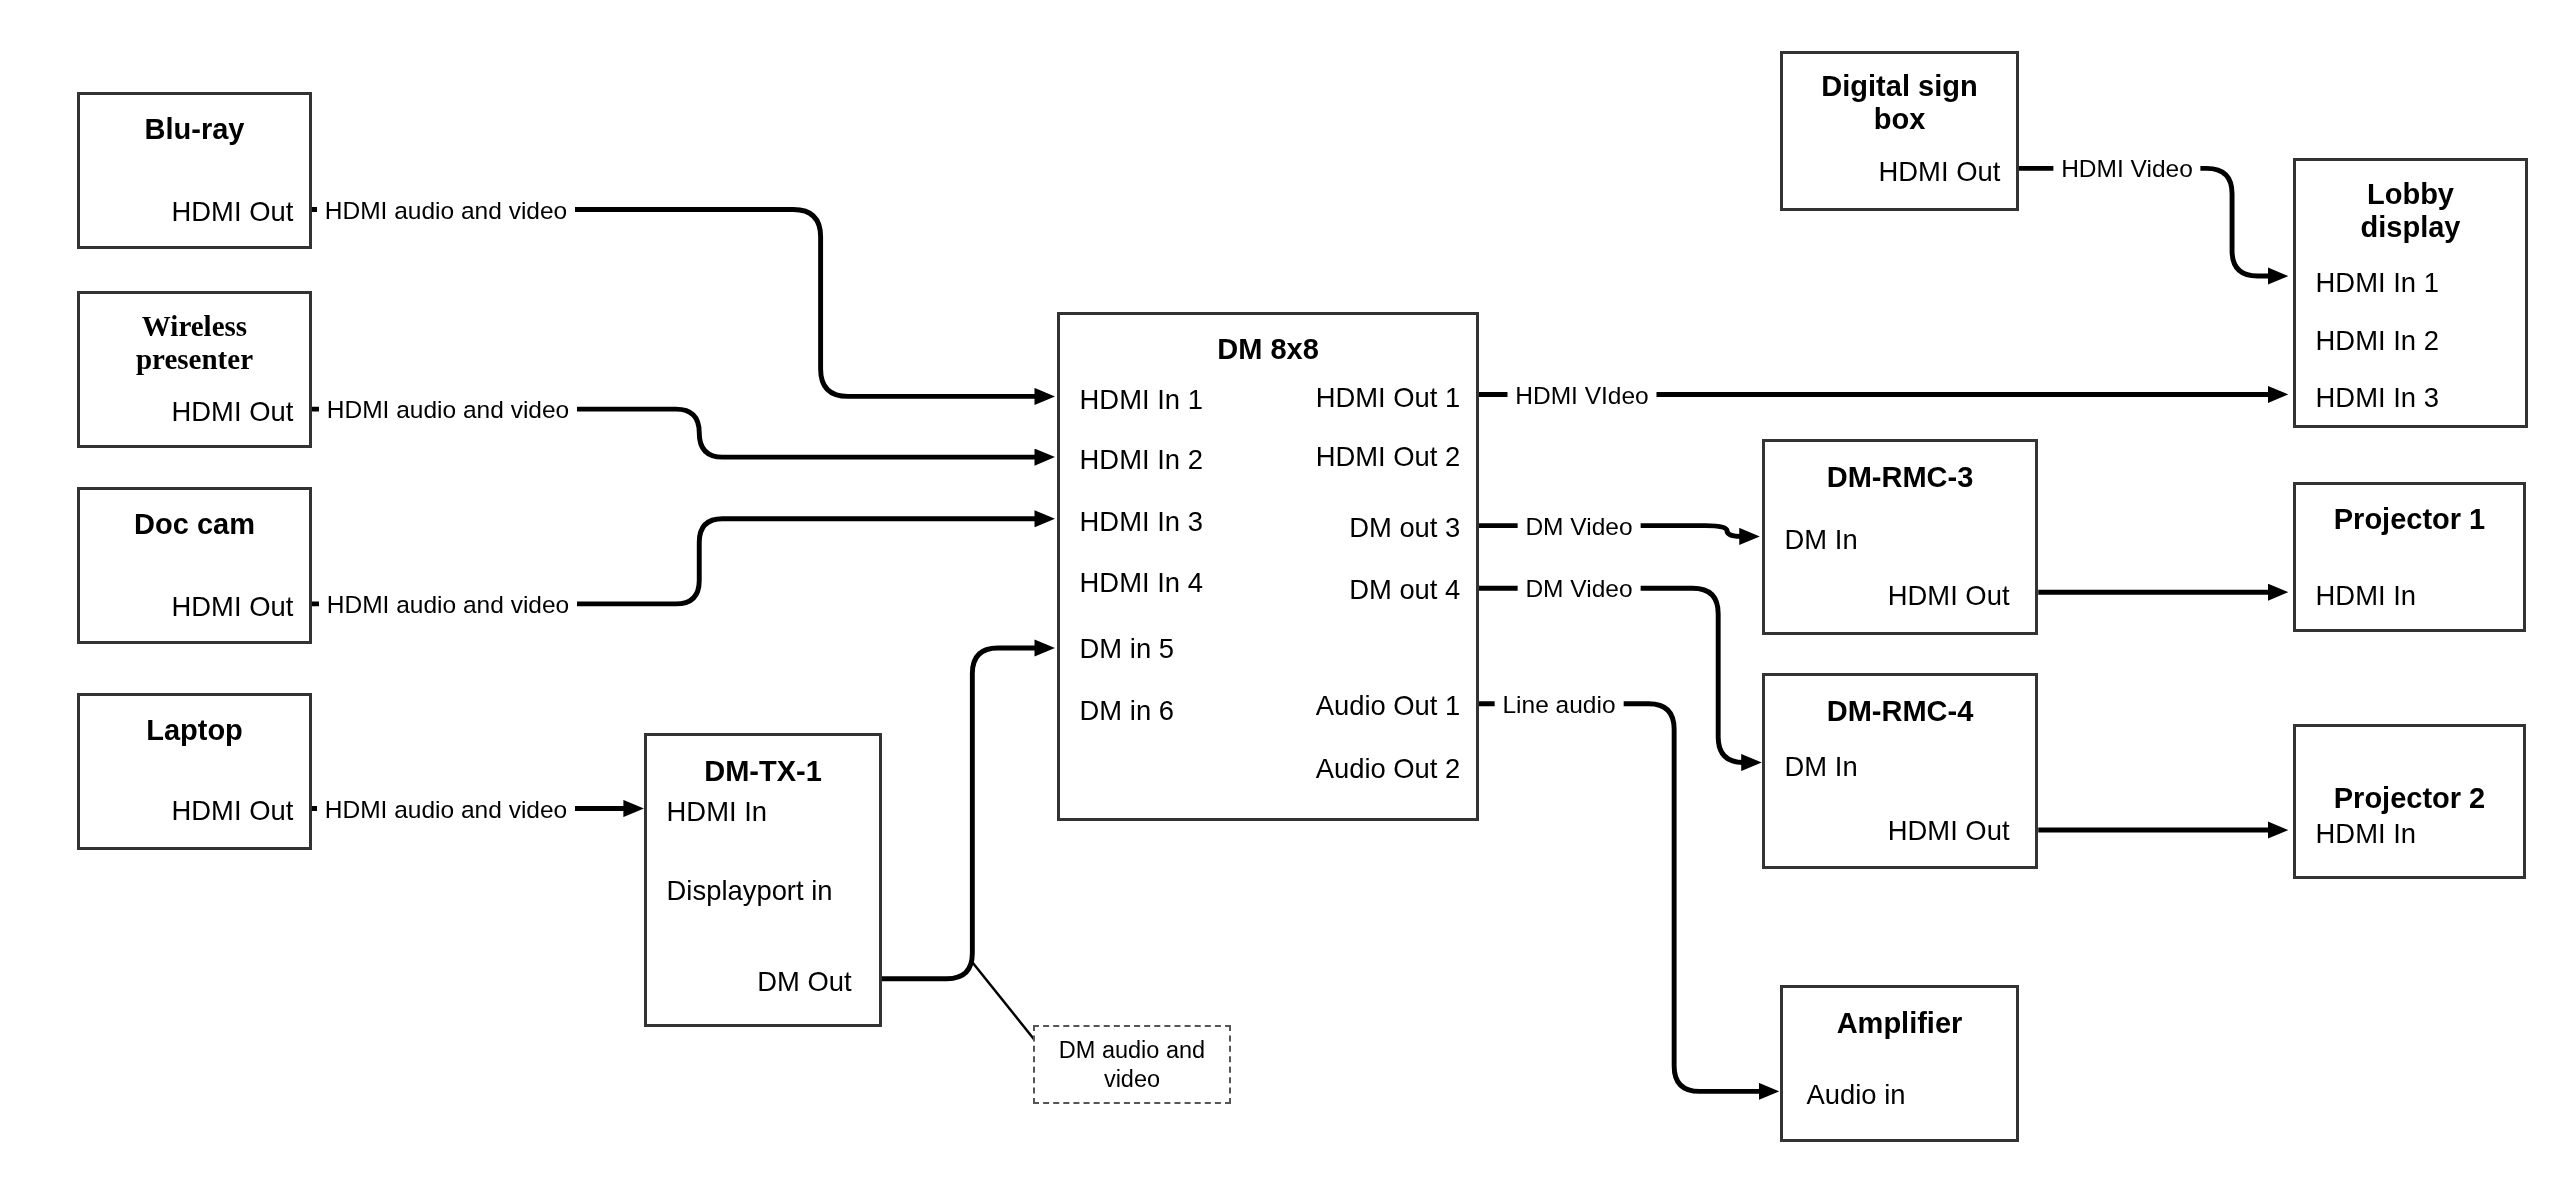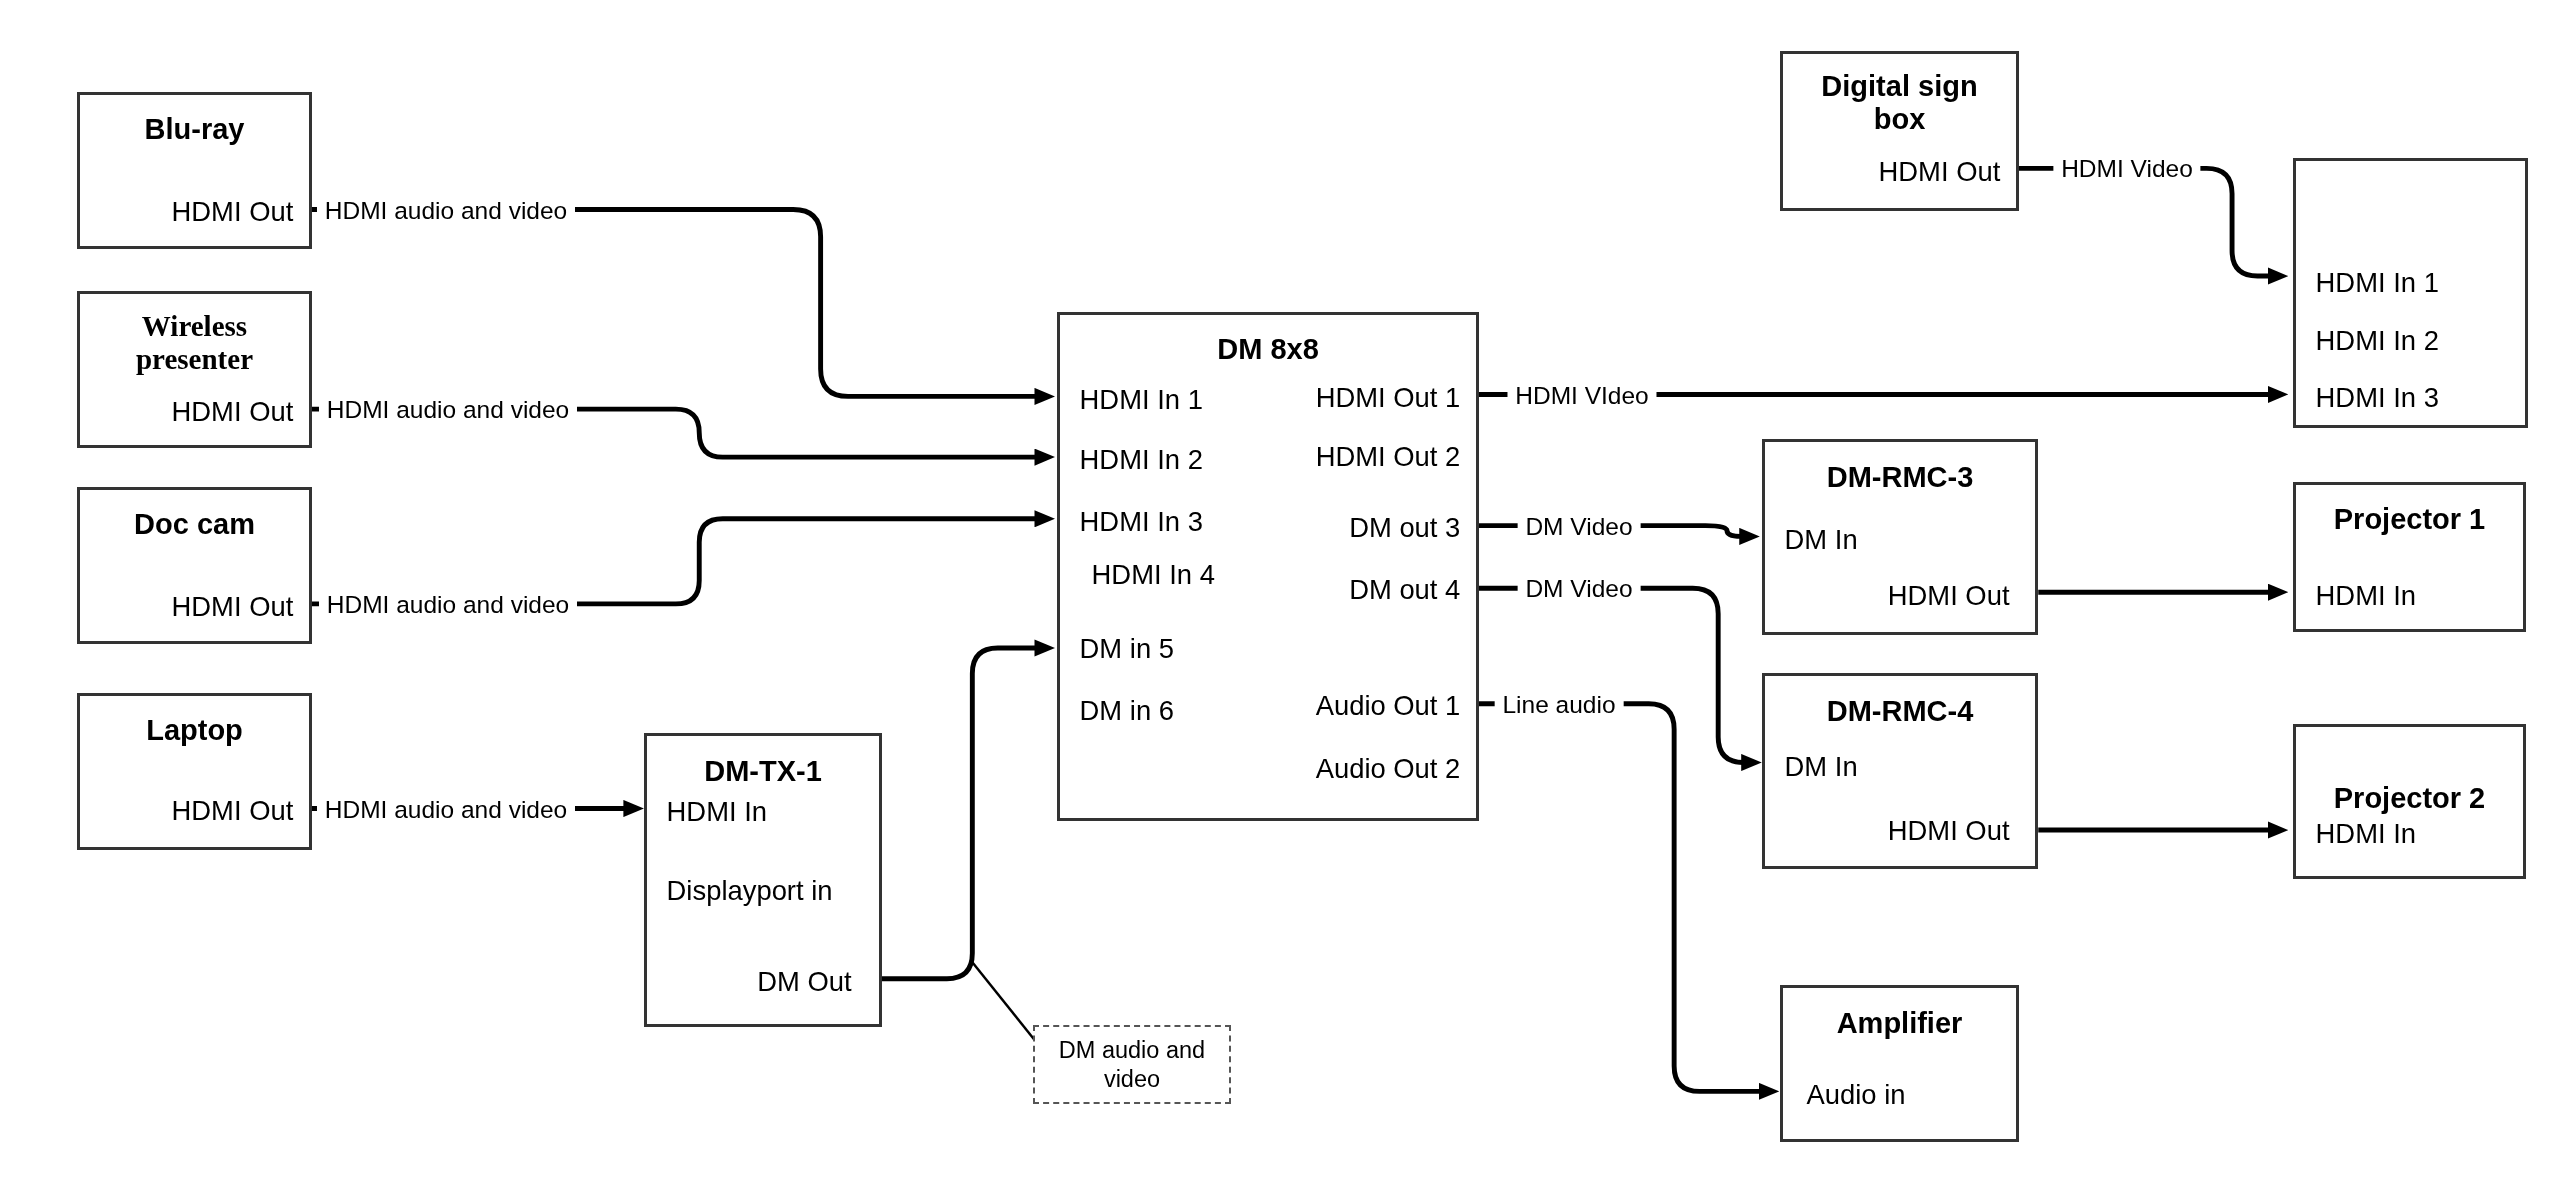--- a/index.html
+++ b/index.html
@@ -126,38 +126,40 @@
     <div class="port port-left" style="top:60px;">HDMI In</div>
     <div class="port port-left" style="top:139px;">Displayport in</div>
     <div class="port port-right" style="top:230px;padding-right:27.4px;">DM Out</div>
   </div>
 
   <div class="node" style="left:1057px;top:312px;width:422px;height:509px;">
     <div class="node-title" style="top:17.6px;">DM 8x8</div>
     <div class="port port-left" style="top:69px;">HDMI In 1</div>
     <div class="port port-left" style="top:129px;">HDMI In 2</div>
     <div class="port port-left" style="top:191px;">HDMI In 3</div>
-    <div class="port port-left" style="top:244px;margin-left:12px;">HDMI In 4</div>
+    <div class="port port-left" style="top:252px;">HDMI In 4</div>
     <div class="port port-left" style="top:318px;text-align:right;">DM in 5</div>
     <div class="port port-left" style="top:380px;">DM in 6</div>
     <div class="port port-right" style="top:67px;">HDMI Out 1</div>
     <div class="port port-right" style="top:126px;">HDMI Out 2</div>
     <div class="port port-right" style="top:197px;">DM out 3</div>
     <div class="port port-right" style="top:259px;">DM out 4</div>
     <div class="port port-right" style="top:375px;">Audio Out 1</div>
     <div class="port port-right" style="top:438px;">Audio Out 2</div>
   </div>
 
   <div class="node" style="left:1780px;top:51px;width:239px;height:160px;">
     <div class="node-title" style="top:15.7px;">Digital sign
 box</div>
     <div class="port port-right" style="top:102px;">HDMI Out</div>
   </div>
 
   <div class="node" style="left:2293px;top:158px;width:235px;height:270px;">
+    <div class="node-title" style="top:16.6px;">Lobby
+display</div>
     <div class="port port-left" style="top:106px;">HDMI In 1</div>
     <div class="port port-left" style="top:164px;">HDMI In 2</div>
     <div class="port port-left" style="top:221px;">HDMI In 3</div>
   </div>
 
   <div class="node" style="left:1762px;top:439px;width:276px;height:196px;">
     <div class="node-title" style="top:18.6px;">DM-RMC-3</div>
     <div class="port port-left" style="top:82px;">DM In</div>
     <div class="port port-right" style="top:138px;padding-right:25.5px;">HDMI Out</div>
   </div>

